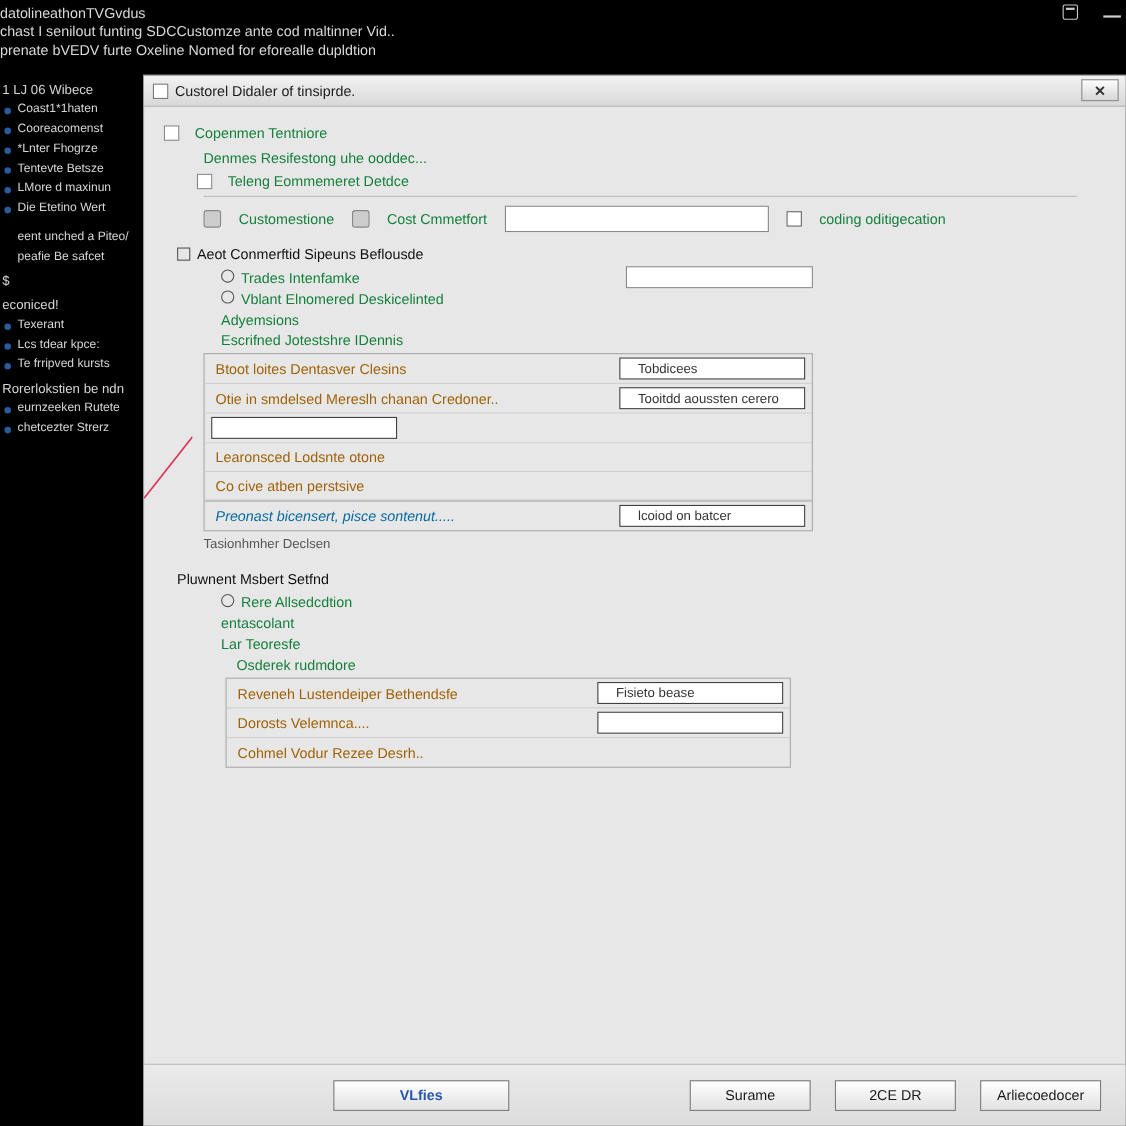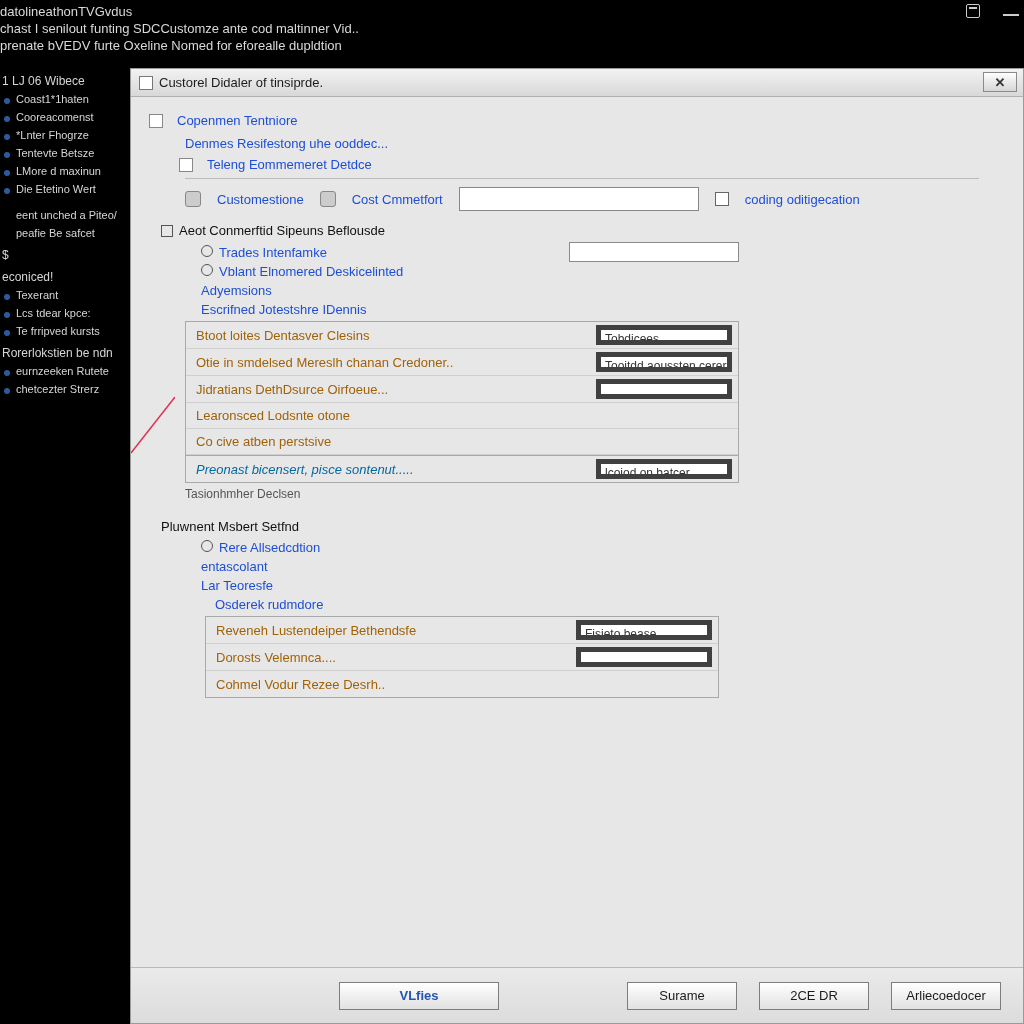--- a/index.html
+++ b/index.html
@@ -96,21 +96,21 @@
     top:28px; left:0; right:0; bottom:56px;
     padding: 14px 24px 10px 18px;
     overflow:hidden;
     color:#111;
   }
 
   .row { display:flex; align-items:center; gap:8px; }
   .lvl1 { margin-left: 0; }
   .lvl2 { margin-left: 36px; }
   .lvl3 { margin-left: 52px; }
-  .lbl { padding: 2px 0; font-size: 13px; color:#1d4ed8; }
+  .lbl { padding: 2px 0; font-size: 13px; color:#15803d; }
 
   .small-icon{ width:14px;height:14px;border:1px solid #888;background:#fff;display:inline-block;margin-right:6px;flex-shrink:0;}
   .check-icon{ width:12px;height:12px;border:1px solid #555;display:inline-block;margin-right:6px;position:relative;}
   .radio-icon{ width:12px;height:12px;border:1.5px solid #555;border-radius:50%;display:inline-block;margin-right:6px;}
 
   hr.sep { border:none; border-top:1px solid #bcbcbc; margin:4px 0 8px 0;}
 
   .toolbar-row {
     display:flex; align-items:center; gap:16px; margin: 8px 0 12px 36px;
   }
@@ -128,23 +128,23 @@
     margin: 2px 260px 2px 36px;
   }
   .grid-box .g-row{
     display:flex;align-items:center;
     border-bottom:1px solid #cfcfcf;
     min-height:26px;
   }
   .grid-box .g-row:last-child{border-bottom:none;}
   .g-label{flex:1;padding:4px 10px;font-size:13px;color:#a16207;white-space:nowrap;overflow:hidden;}
   .g-val{
-    width:136px;height:20px;margin:3px 6px;
-    background:#fff;border:5px solid #404040;
-    font-size:12px;color:#333;padding:2px 4px;
+    width:169px;height:20px;margin:3px 6px;
+    background:#fff;border:1px solid #404040;
+    font-size:12px;color:#333;padding:2px 16px;
     overflow:hidden;white-space:nowrap;
   }
   .g-val.blank{background:#fff;}
 
   .sub-input{
     width:170px;height:20px;background:#fff;border:1px solid #8a8a8a;margin-left:auto;margin-right:260px;
   }
 
   .footer {
     position:absolute; left:0; right:0; bottom:0;
@@ -154,21 +154,21 @@
     display:flex;align-items:center;justify-content:flex-end;
     gap:22px; padding-right:22px;
   }
   .footer .btn{
     min-width:110px;height:28px;
     background:linear-gradient(#fff,#e1e1e1);
     border:1px solid #7d7d7d;
     display:flex;align-items:center;justify-content:center;
     font-size:13px;color:#1b1b1b;
   }
-  .footer .btn.wide{min-width:160px;margin-left:36px;}
+  .footer .btn.wide{min-width:160px;}
   .footer .btn.accent{ color:#2256b0; font-weight:600;}
   .footer .spacer{flex:1;}
   .footer .left-pad{width:150px;}
 
   .arrow-line{
     position:absolute;
     left:0; top:326px;
     width:44px;height:60px;
     pointer-events:none;
   }
@@ -273,21 +273,20 @@
     <div class="grid-box">
       <div class="g-row">
         <div class="g-label">Btoot loites Dentasver Clesins</div>
         <div class="g-val">Tobdicees</div>
       </div>
       <div class="g-row">
         <div class="g-label">Otie in smdelsed Mereslh chanan Credoner..</div>
         <div class="g-val">Tooitdd aoussten cerero</div>
       </div>
       <div class="g-row">
-        <div class="g-label">Jidratians DethDsurce Oirfoeue...</div>
         <div class="g-val blank"></div>
       </div>
       <div class="g-row">
         <div class="g-label">Learonsced Lodsnte otone</div>
       </div>
       <div class="g-row">
         <div class="g-label">Co cive atben perstsive</div>
       </div>
       <div class="g-row" style="border-top:1px solid #a9a9a9;">
         <div class="g-label" style="font-style:italic;color:#0369a1;">Preonast bicensert, pisce sontenut.....</div>

